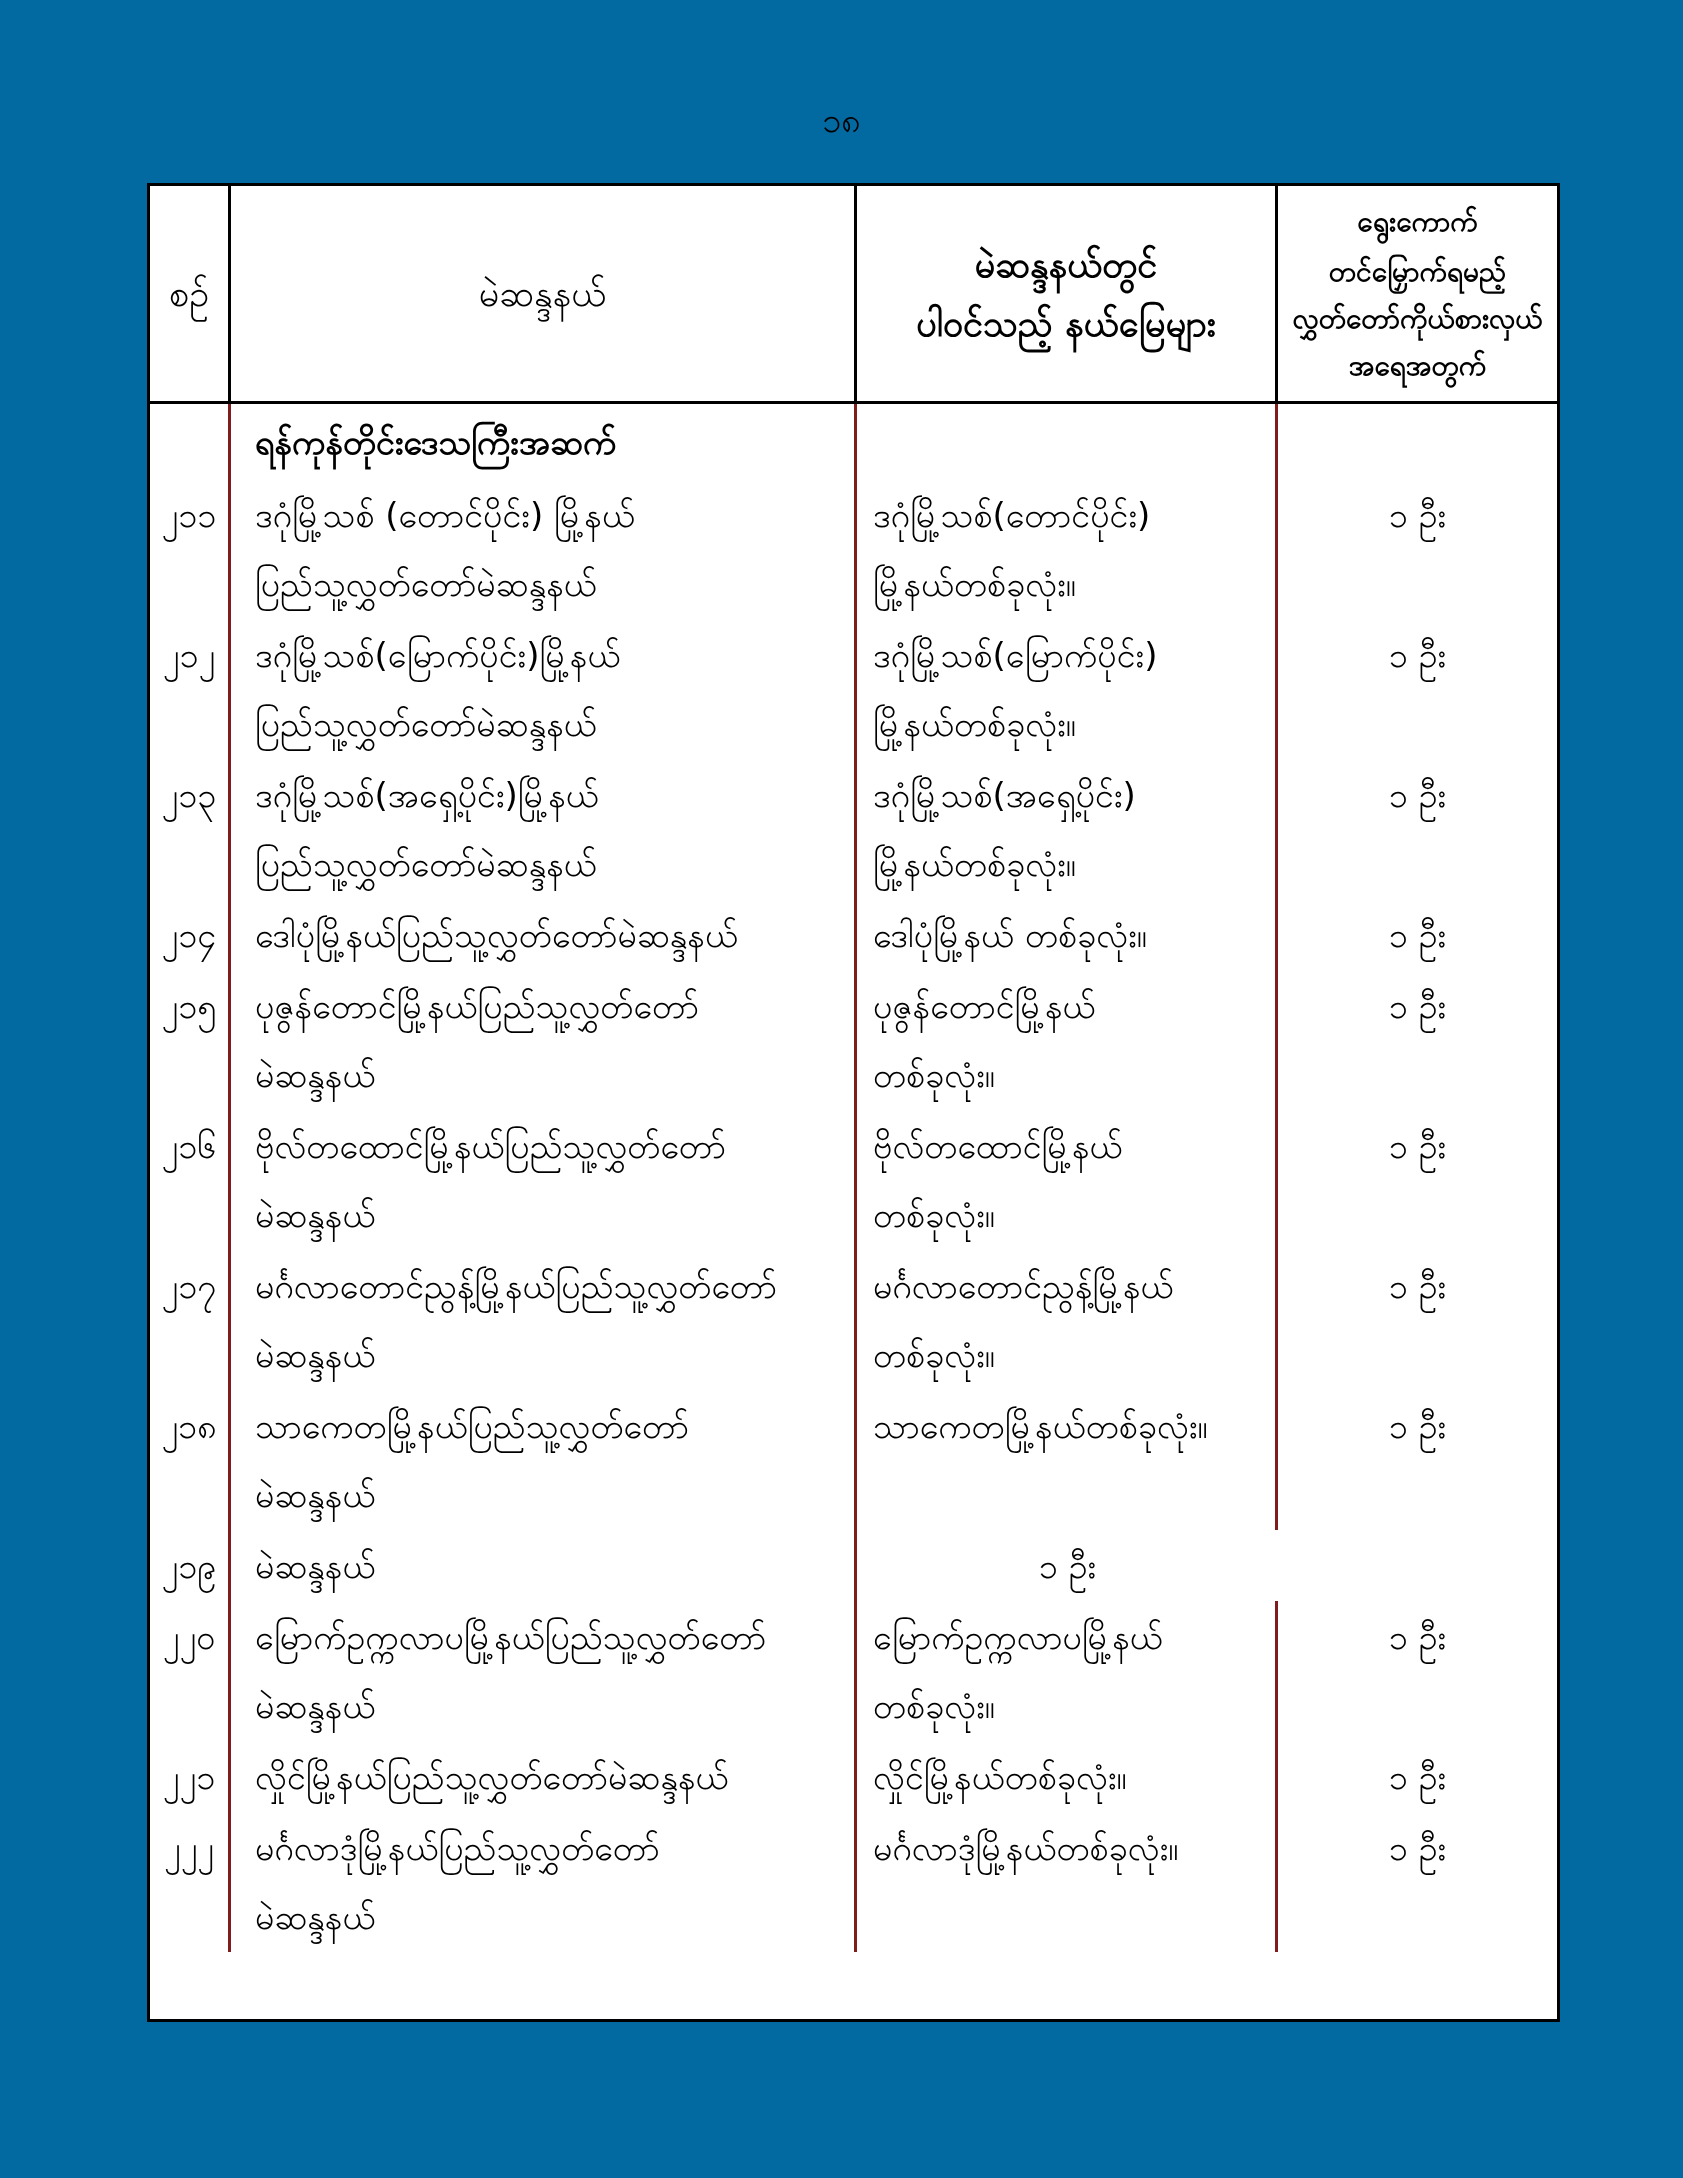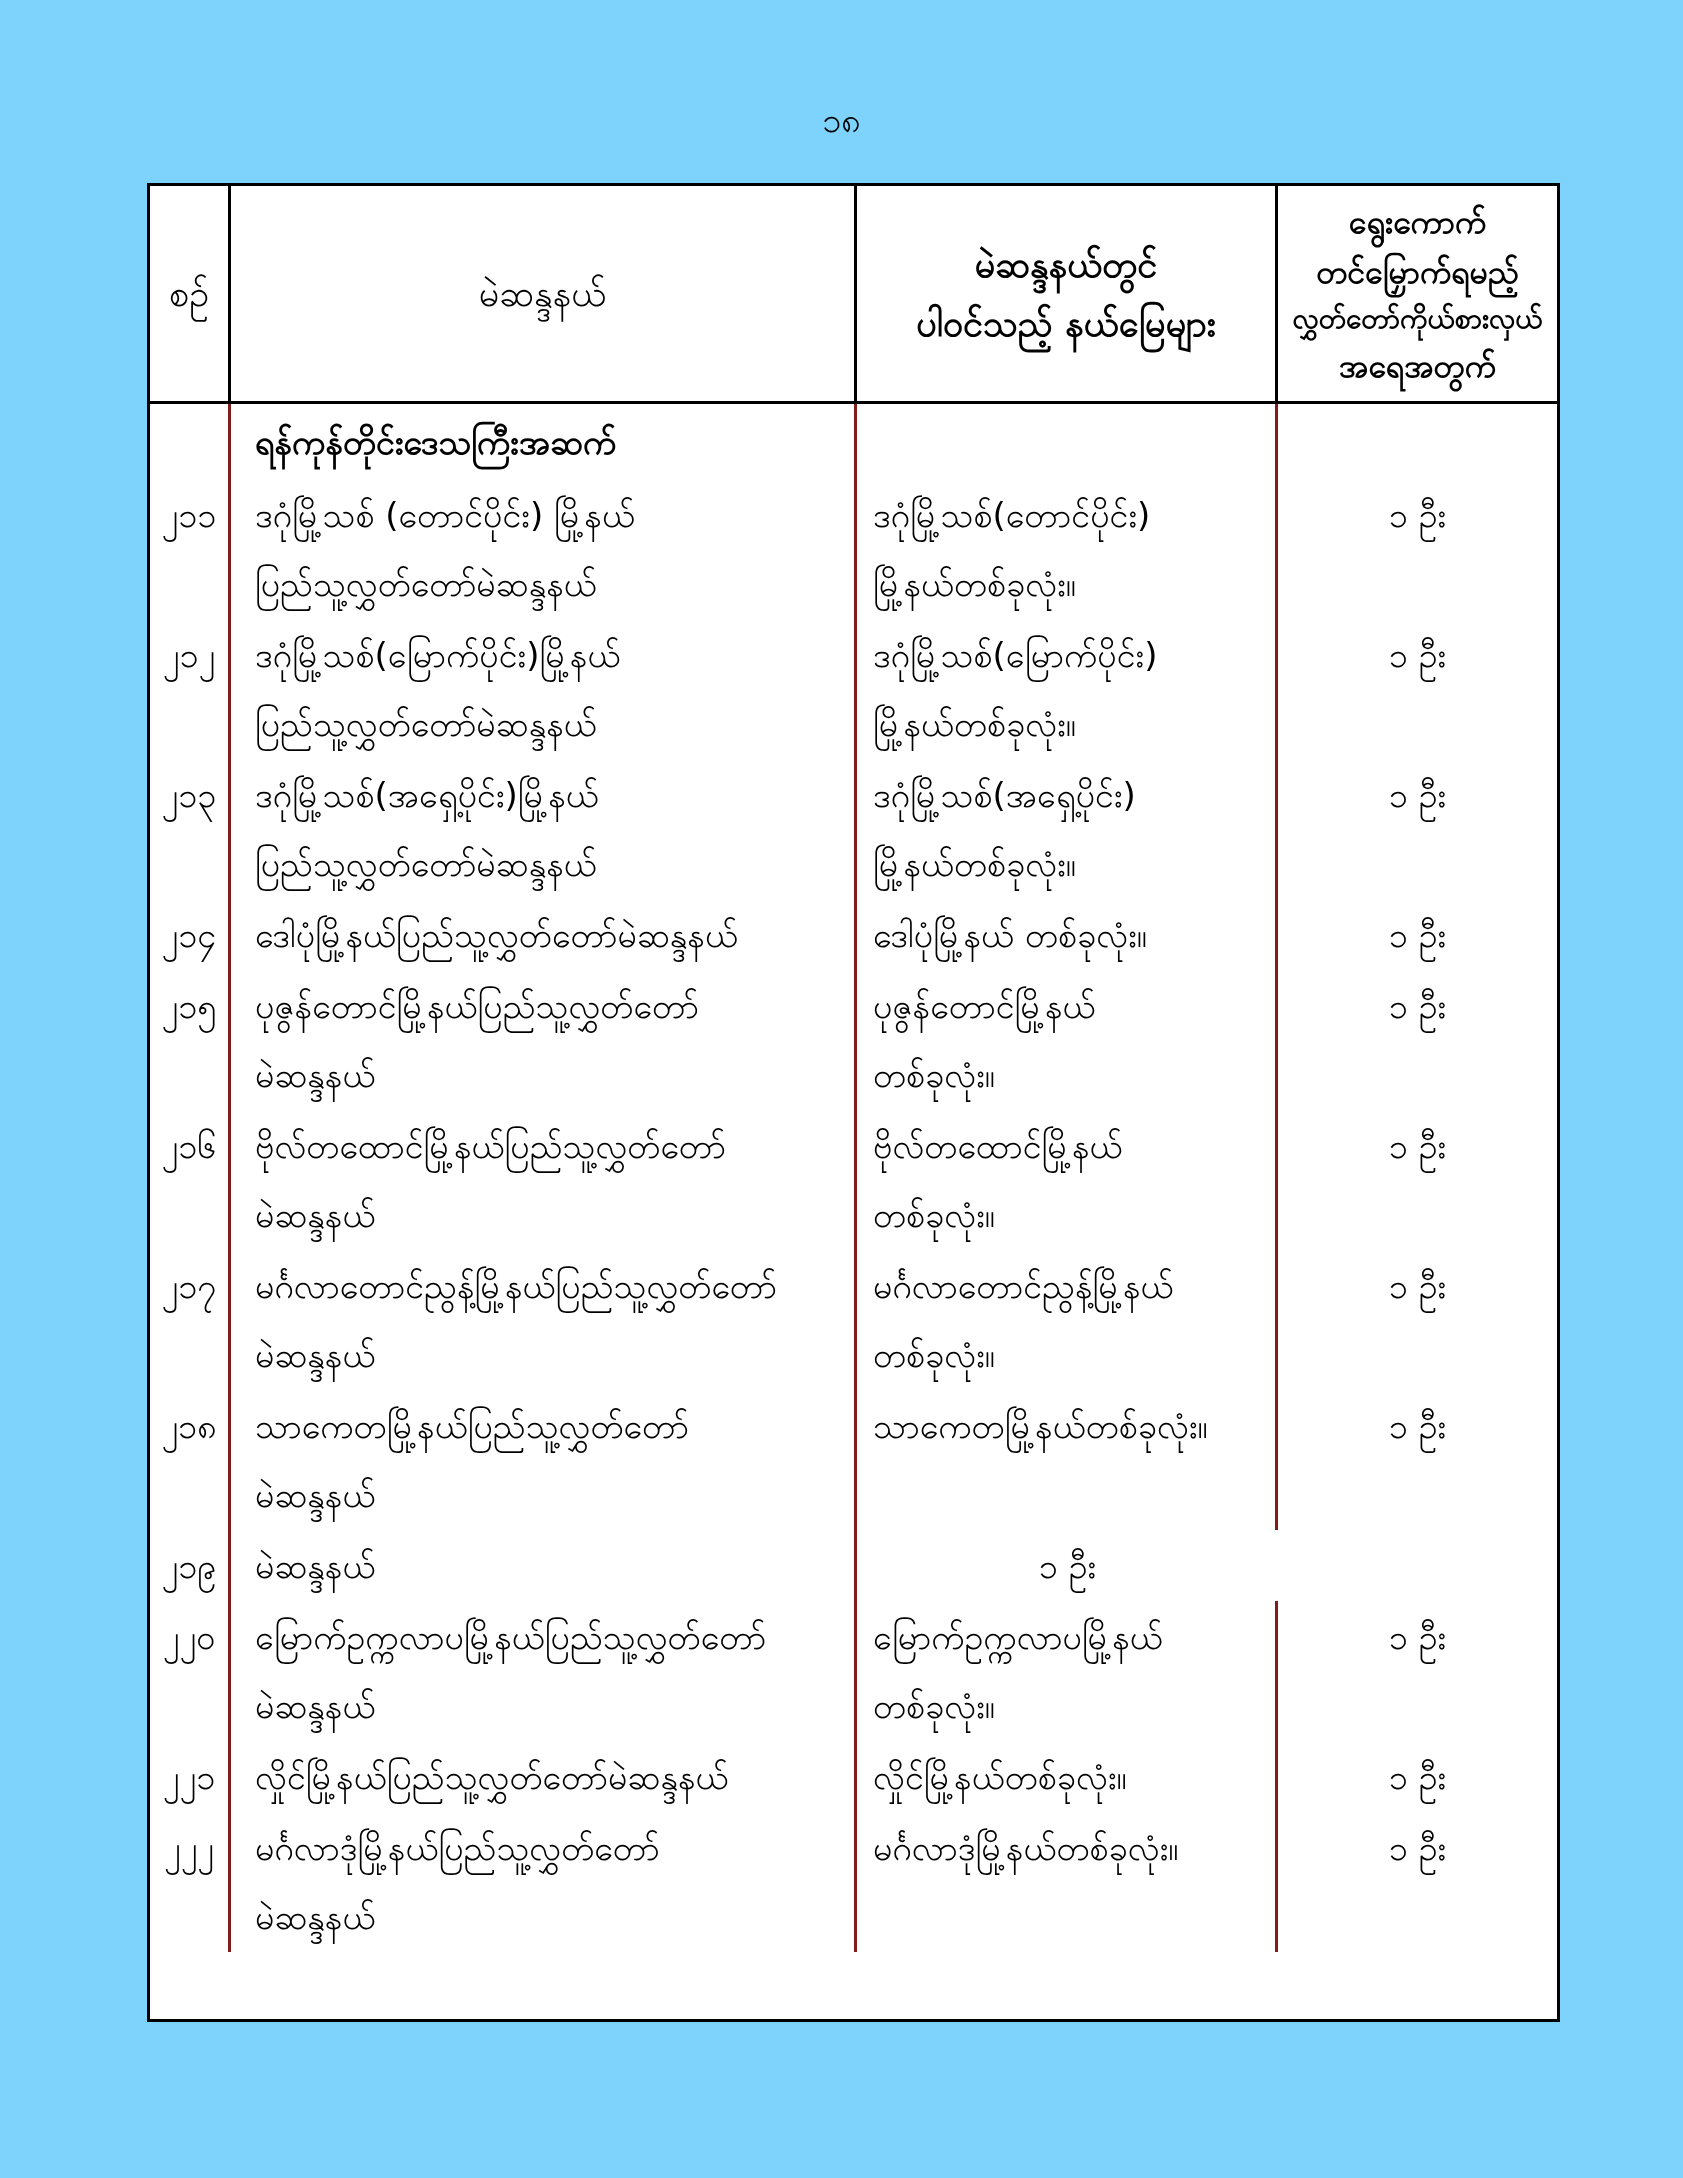--- a/index.html
+++ b/index.html
@@ -2,21 +2,21 @@
 <html><head>
 <meta charset="utf-8">
 <style>
   html, body { margin: 0; padding: 0; }
   body {
     width: 1683px; height: 2178px;
     background: #ffffff;
     font-family: "DejaVu Sans", "Liberation Sans", sans-serif;
     color: #000000;
   }
-  .page { position: relative; width: 1683px; height: 2178px; background: #7dd3fc; overflow: hidden; }
+  .page { position: relative; width: 1683px; height: 2178px; background: #0369a1; overflow: hidden; }
 
   .page-number {
     position: absolute; top: 95px; left: 0; width: 1683px;
     text-align: center; font-size: 34px; line-height: 50px;
   }
 
   .ctable {
     position: absolute; top: 183px; left: 147px;
     width: 1413px; height: 1839px;
     border: 3px solid #000; box-sizing: border-box;
@@ -30,21 +30,21 @@
   .hc, .cell { box-sizing: border-box; }
   .hc { border-right: 3px solid #000; border-bottom: 3px solid #000; }
   .hc:last-child { border-right: none; }
   .cell { border-right: 3px solid #7f1d1d; }
   .cell:last-child { border-right: none; }
 
   .thead { height: 218px; }
   .hc { display: flex; flex-direction: column; justify-content: center; align-items: center; text-align: center; }
   .hc .hword { font-weight: normal; font-size: 36px; line-height: 51px; }
   .hline  { font-weight: bold; font-size: 36px; line-height: 59px; }
-  .hline4 { font-weight: bold; font-size: 32px; line-height: 50px; }
+  .hline4 { font-weight: bold; font-size: 28px; line-height: 50px; }
   .hline4.small { font-size: 28px; line-height: 44px; }
 
   .tbody { display: flex; flex-direction: column; }
   .trow .cell { padding-top: 2px; }
   .cell.c1 { text-align: center; font-size: 34px; line-height: 69px; }
   .cell.c2 { padding-left: 24px; padding-right: 10px; font-size: 34px; }
   .cell.c3 { padding-left: 16px; padding-right: 16px; font-size: 34px; }
   .cell.c4 { text-align: center; font-size: 34px; line-height: 69px; }
   .cell .line { line-height: 69px; white-space: nowrap; }
 

